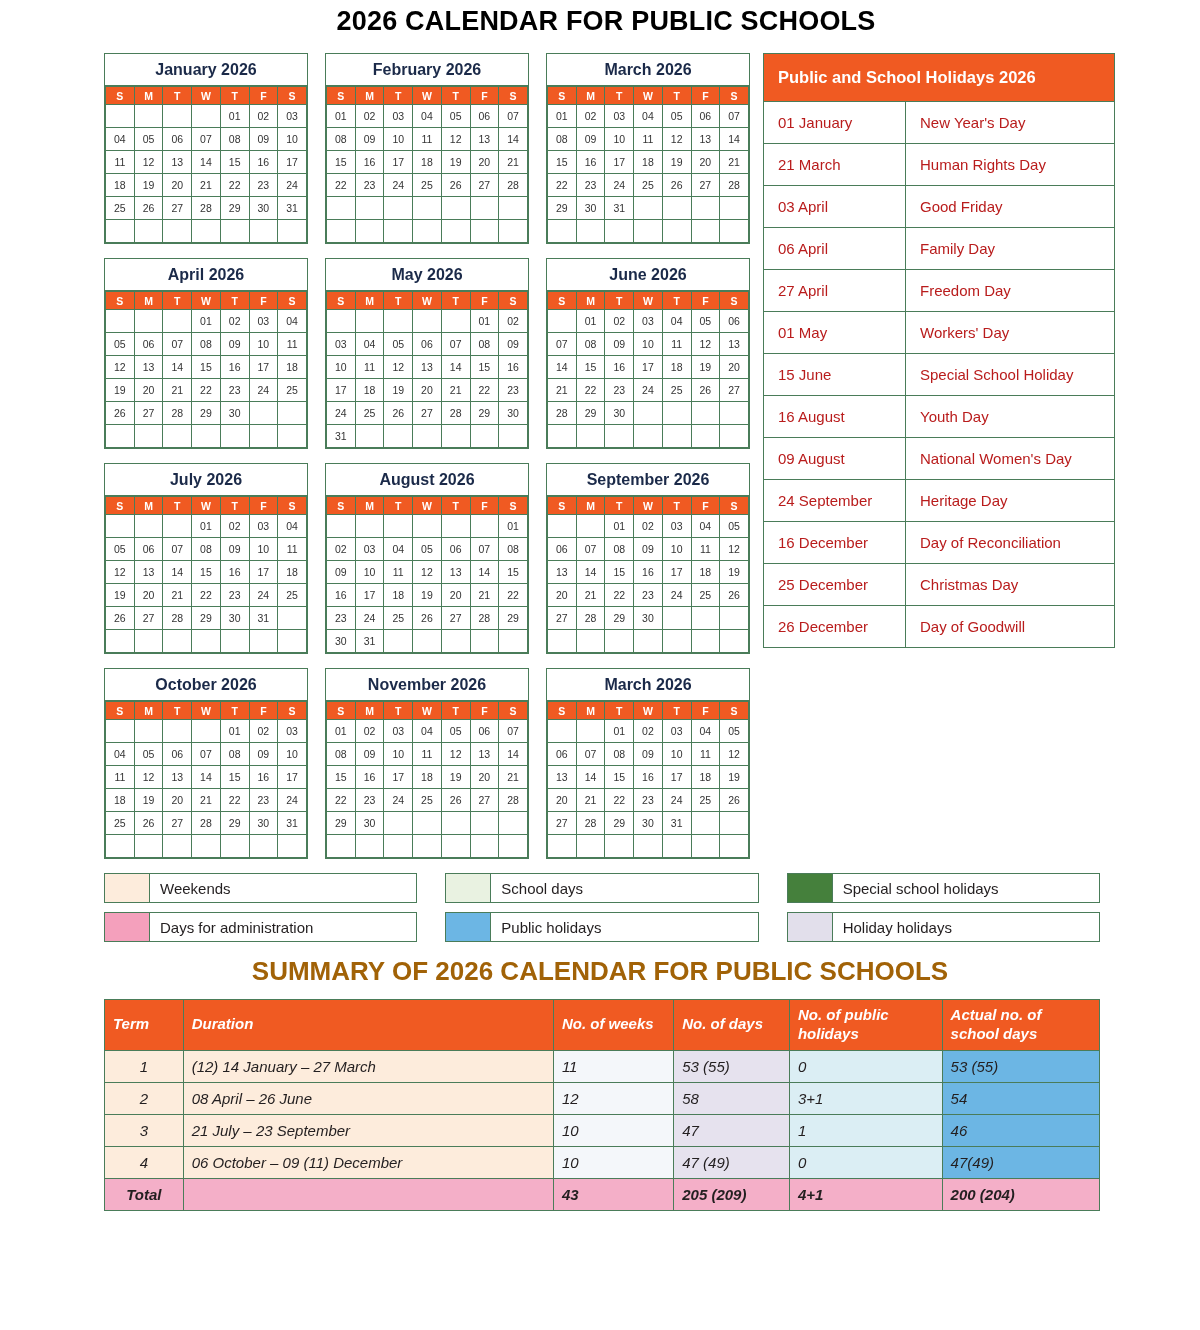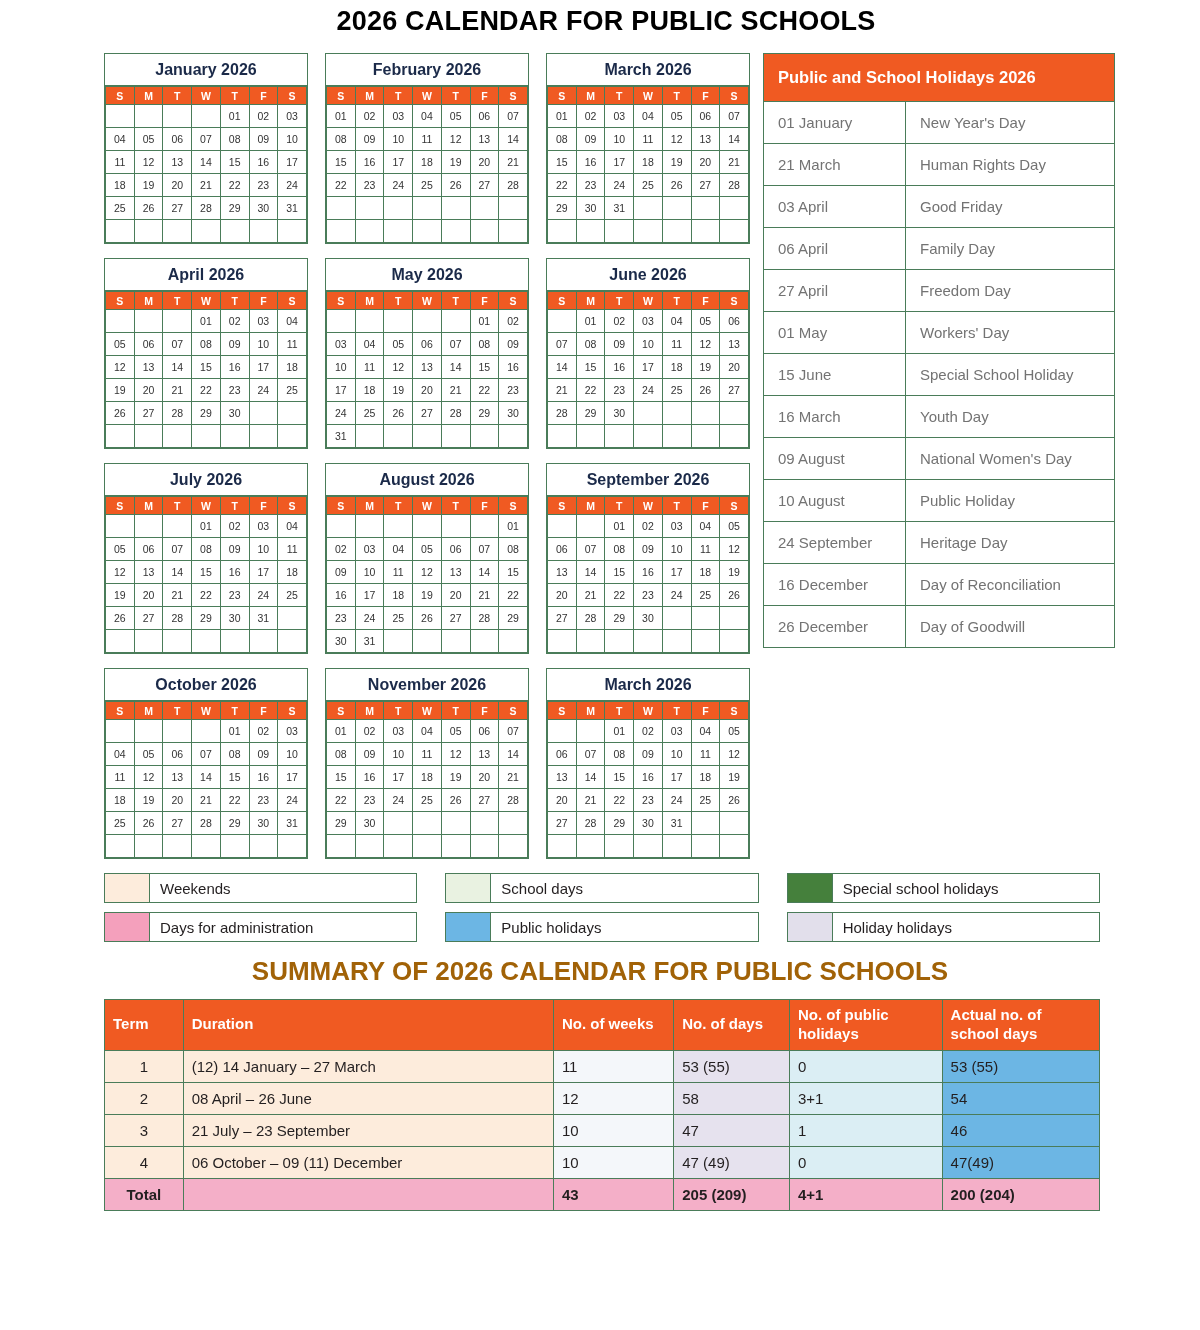--- a/index.html
+++ b/index.html
@@ -109,21 +109,21 @@
     font-weight: bold;
     text-align: left;
     padding: 14px 0 14px 14px;
     border: 1px solid #4a7c59;
     border-bottom: none;
   }
   table.holidays td {
     border: 1px solid #4a7c59;
     padding: 12px 0 12px 14px;
     font-size: 15px;
-    color: #737373;
+    color: #b91c1c;
     height: 28px;
     vertical-align: middle;
   }
   table.holidays td.hol-date { width: 142px; }
 
   
   .legend {
     display: grid;
     grid-template-columns: repeat(3, 1fr);
     gap: 9px 28px;
@@ -149,21 +149,21 @@
     color: #231f20;
   }
   .sw-weekends { background: #fdecdc; }
   .sw-schooldays { background: #e9f2e1; }
   .sw-special { background: #45803c; }
   .sw-admin { background: #f4a0bc; }
   .sw-public { background: #6cb6e4; }
   .sw-holiday { background: #e2dfeb; }
 
   
-  .summary-wrap { padding: 0 100px 0 104px; }
+  .summary-wrap { padding: 0 100px 0 104px; font-style: italic; }
   table.summary {
     border-collapse: collapse;
     width: 100%;
     border: 1px solid #4a7c59;
   }
   table.summary th {
     background: #f05a22;
     color: #fff;
     font-size: 15px;
     font-weight: bold;
@@ -1096,38 +1096,38 @@
             </tr>
             <tr>
               <td class="hol-date">01 May</td>
               <td>Workers' Day</td>
             </tr>
             <tr>
               <td class="hol-date">15 June</td>
               <td>Special School Holiday</td>
             </tr>
             <tr>
-              <td class="hol-date">16 March</td>
+              <td class="hol-date">16 August</td>
               <td>Youth Day</td>
             </tr>
             <tr>
               <td class="hol-date">09 August</td>
               <td>National Women's Day</td>
-            </tr>
-            <tr>
-              <td class="hol-date">10 August</td>
-              <td>Public Holiday</td>
             </tr>
             <tr>
               <td class="hol-date">24 September</td>
               <td>Heritage Day</td>
             </tr>
             <tr>
               <td class="hol-date">16 December</td>
               <td>Day of Reconciliation</td>
+            </tr>
+            <tr>
+              <td class="hol-date">25 December</td>
+              <td>Christmas Day</td>
             </tr>
             <tr>
               <td class="hol-date">26 December</td>
               <td>Day of Goodwill</td>
             </tr>
           </tbody>
       </table>
     </div>
   </div>
 

